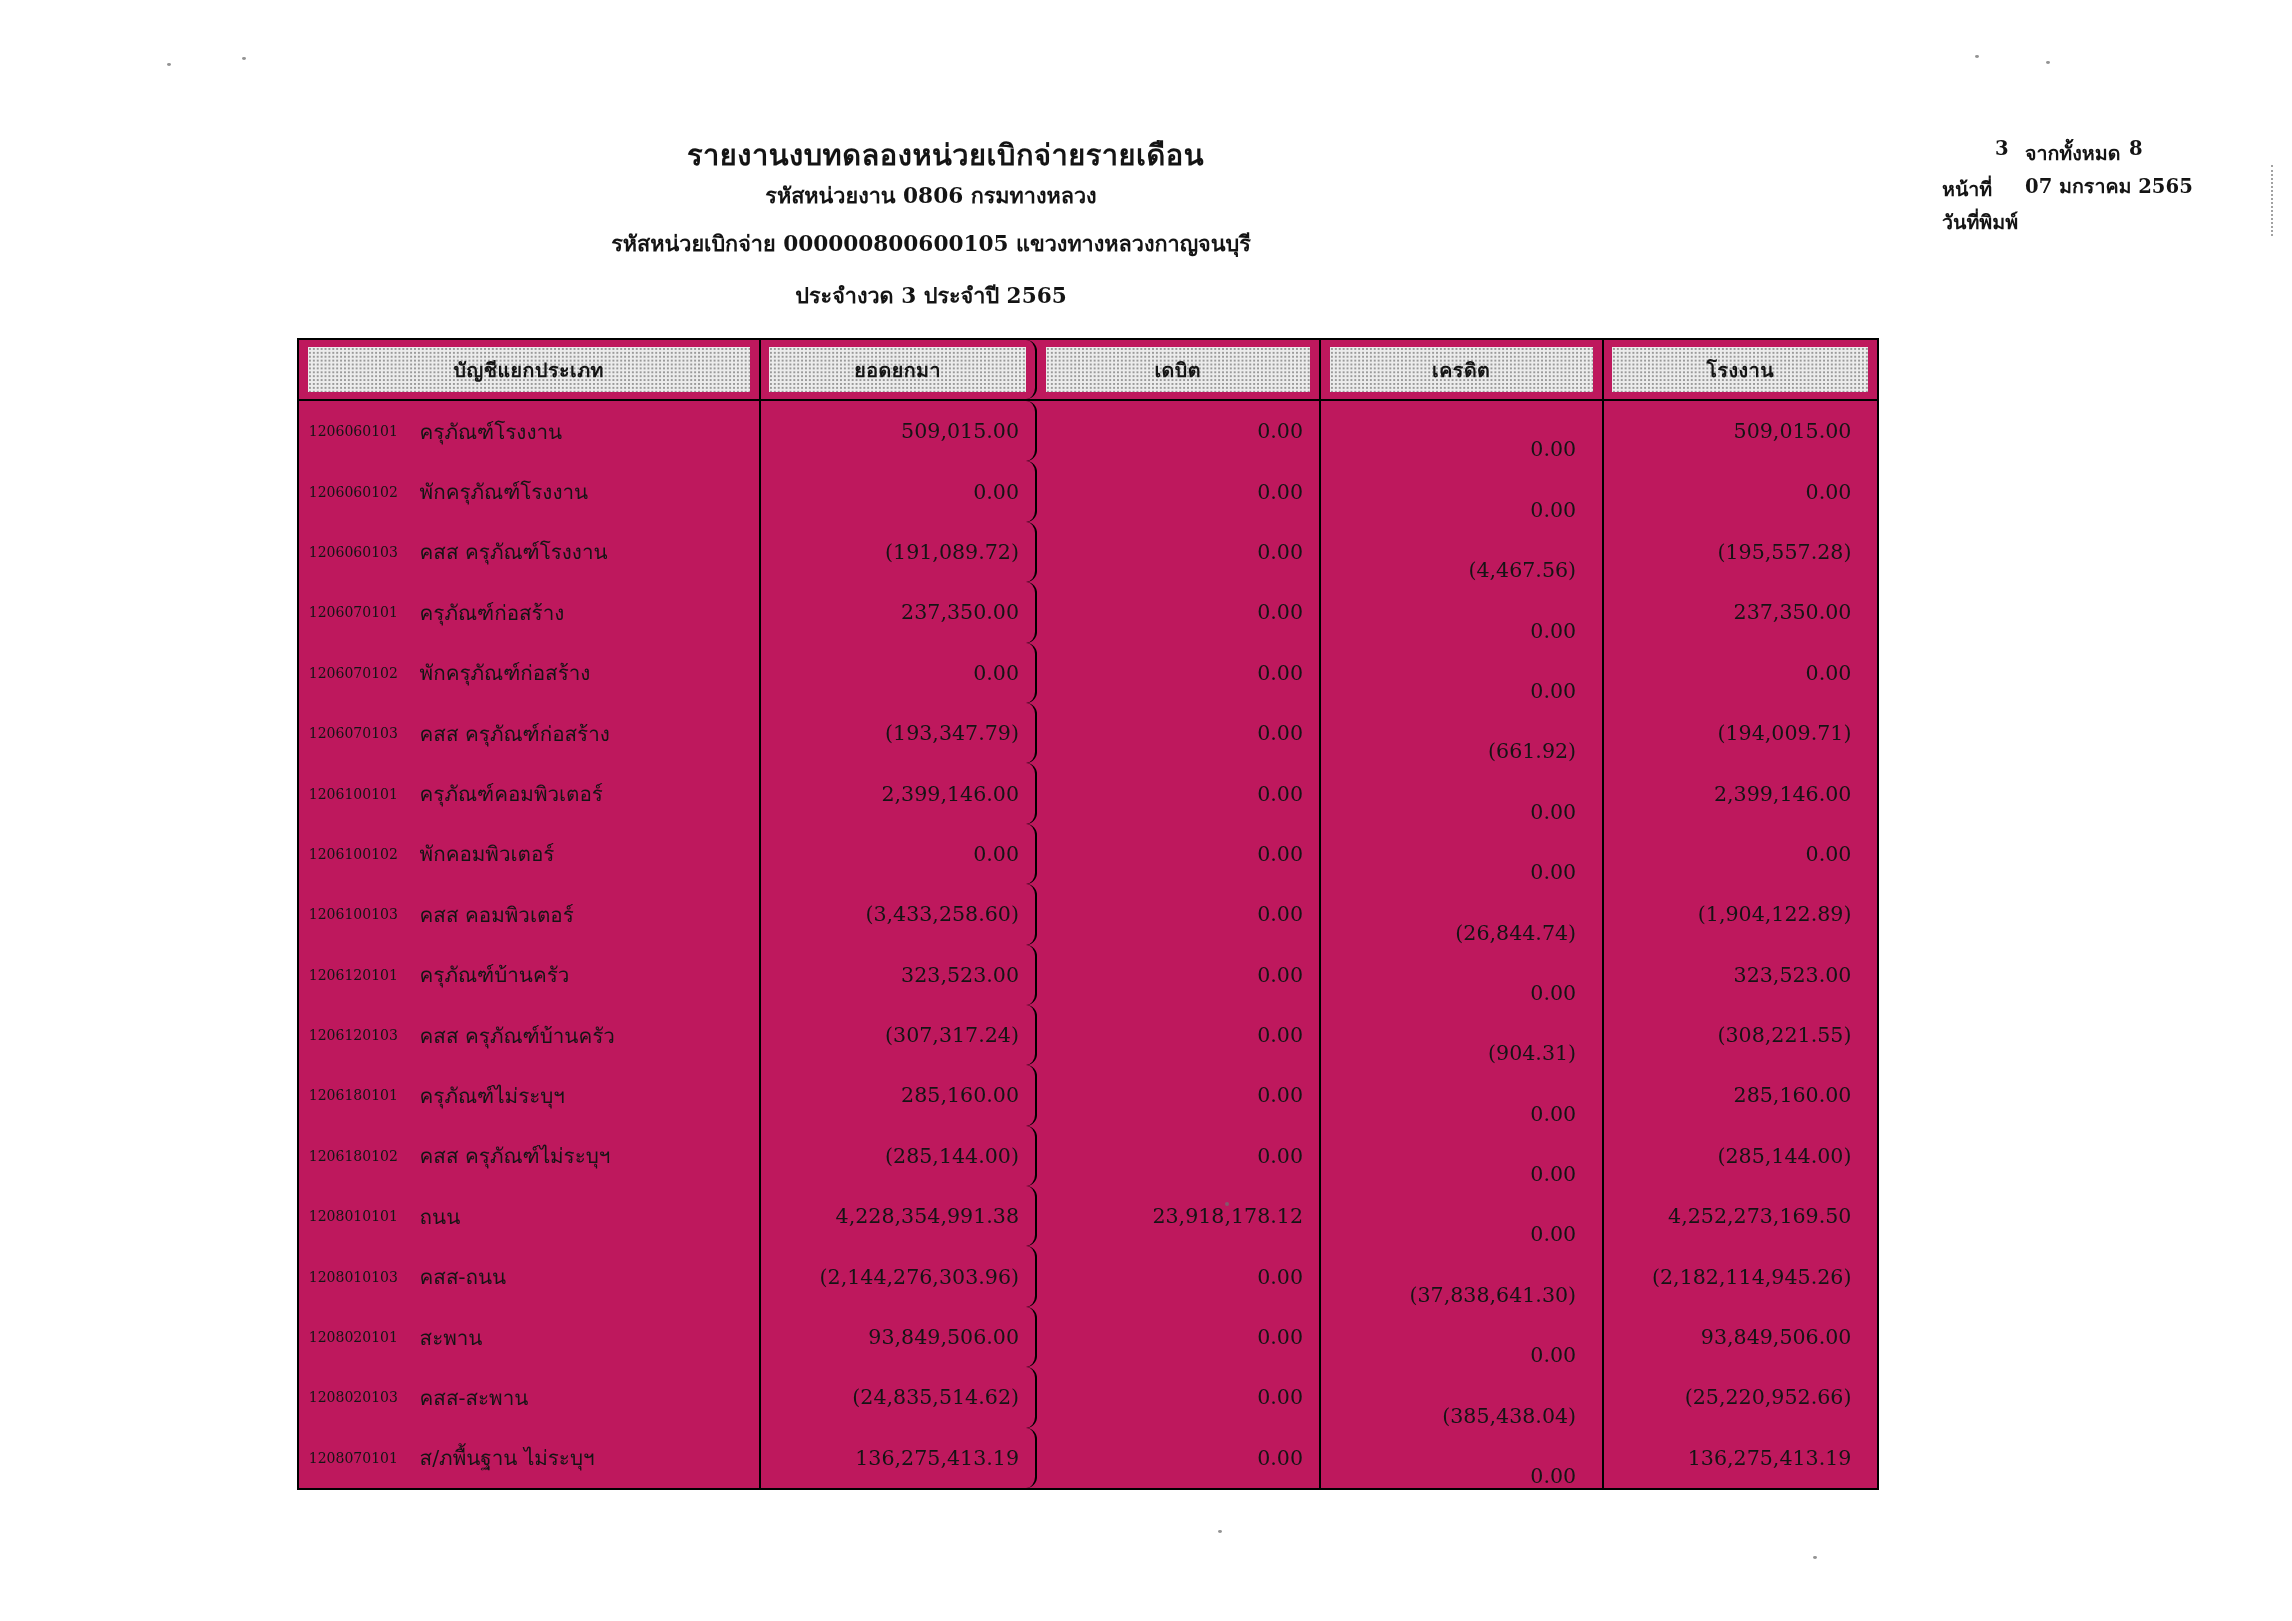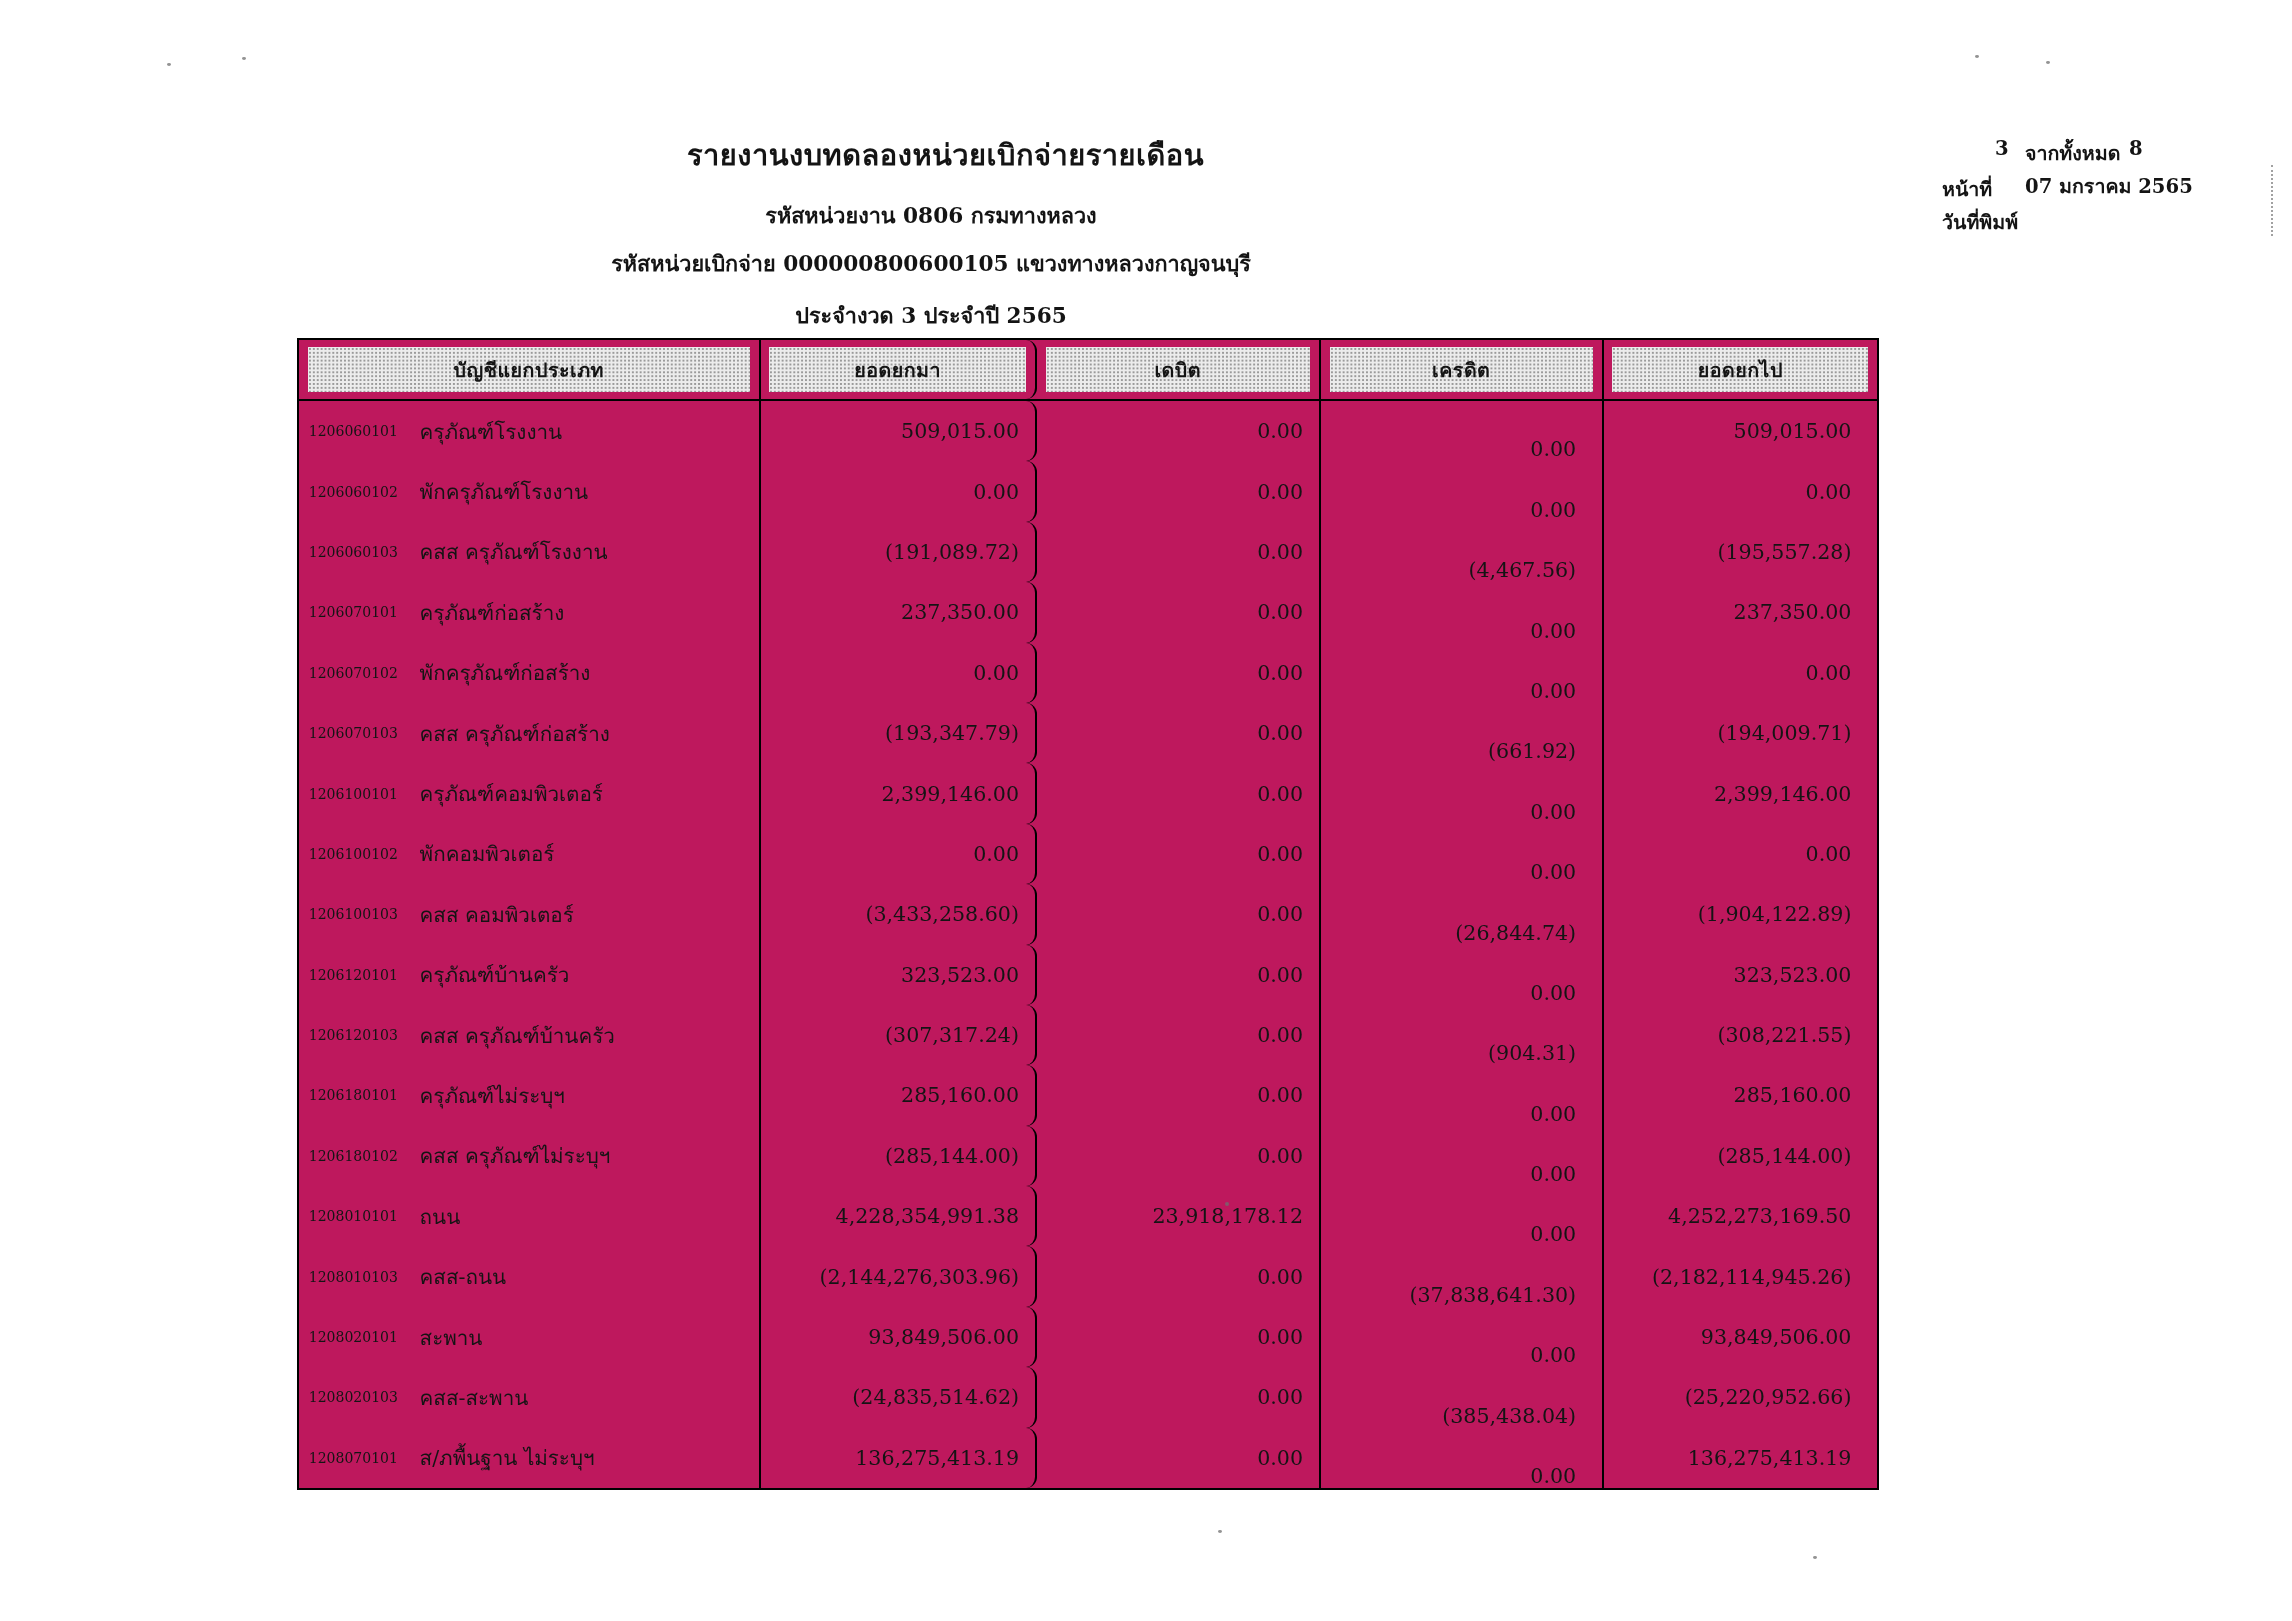--- a/index.html
+++ b/index.html
@@ -15,21 +15,21 @@
 
   
   .doc-header {
     position: absolute;
     left: 0; top: 137px;
     width: 1862px;
     text-align: center;
   }
   .doc-title   { font-size: 29px; font-weight: 700; line-height: 37px; letter-spacing: 0.5px; padding-left: 29px; }
   .doc-sub     { font-size: 21.6px; font-weight: 700; line-height: 29px; }
-  .doc-sub.s1  { margin-top: 27px; }
+  .doc-sub.s1  { margin-top: 7px; }
   .doc-sub.s2  { margin-top: 18.6px; }
   .doc-sub.s3  { margin-top: 23px; }
 
   
   .page-info { position: absolute; left: 1934px; top: 137px; width: 333px;
                font-size: 19.6px; font-weight: 700; }
   .pi-row { position: relative; height: 33px; }
   .pi-row span { position: absolute; top: 0; white-space: nowrap; }
   .pi-l0 { left: 8px; margin-top: 36px; }
   .pi-l1 { left: 61px; }
@@ -111,21 +111,21 @@
     <div class="c c2 th">
         <div class="shade">ยอดยกมา</div>
       </div>
     <div class="c c3 th">
         <div class="shade">เดบิต</div>
       </div>
     <div class="c c4 th">
         <div class="shade">เครดิต</div>
       </div>
     <div class="c c5 th">
-        <div class="shade">ยอดยกไป</div>
+        <div class="shade">โรงงาน</div>
       </div>
   </div>
   <div class="tbody">
   <div class="trow">
     <div class="c c1">
       <span class="code">1206060101</span>
       <span class="acct">ครุภัณฑ์โรงงาน</span>
     </div>
     <div class="c c2 num">509,015.00</div>
     <div class="c c3 num">0.00</div>

